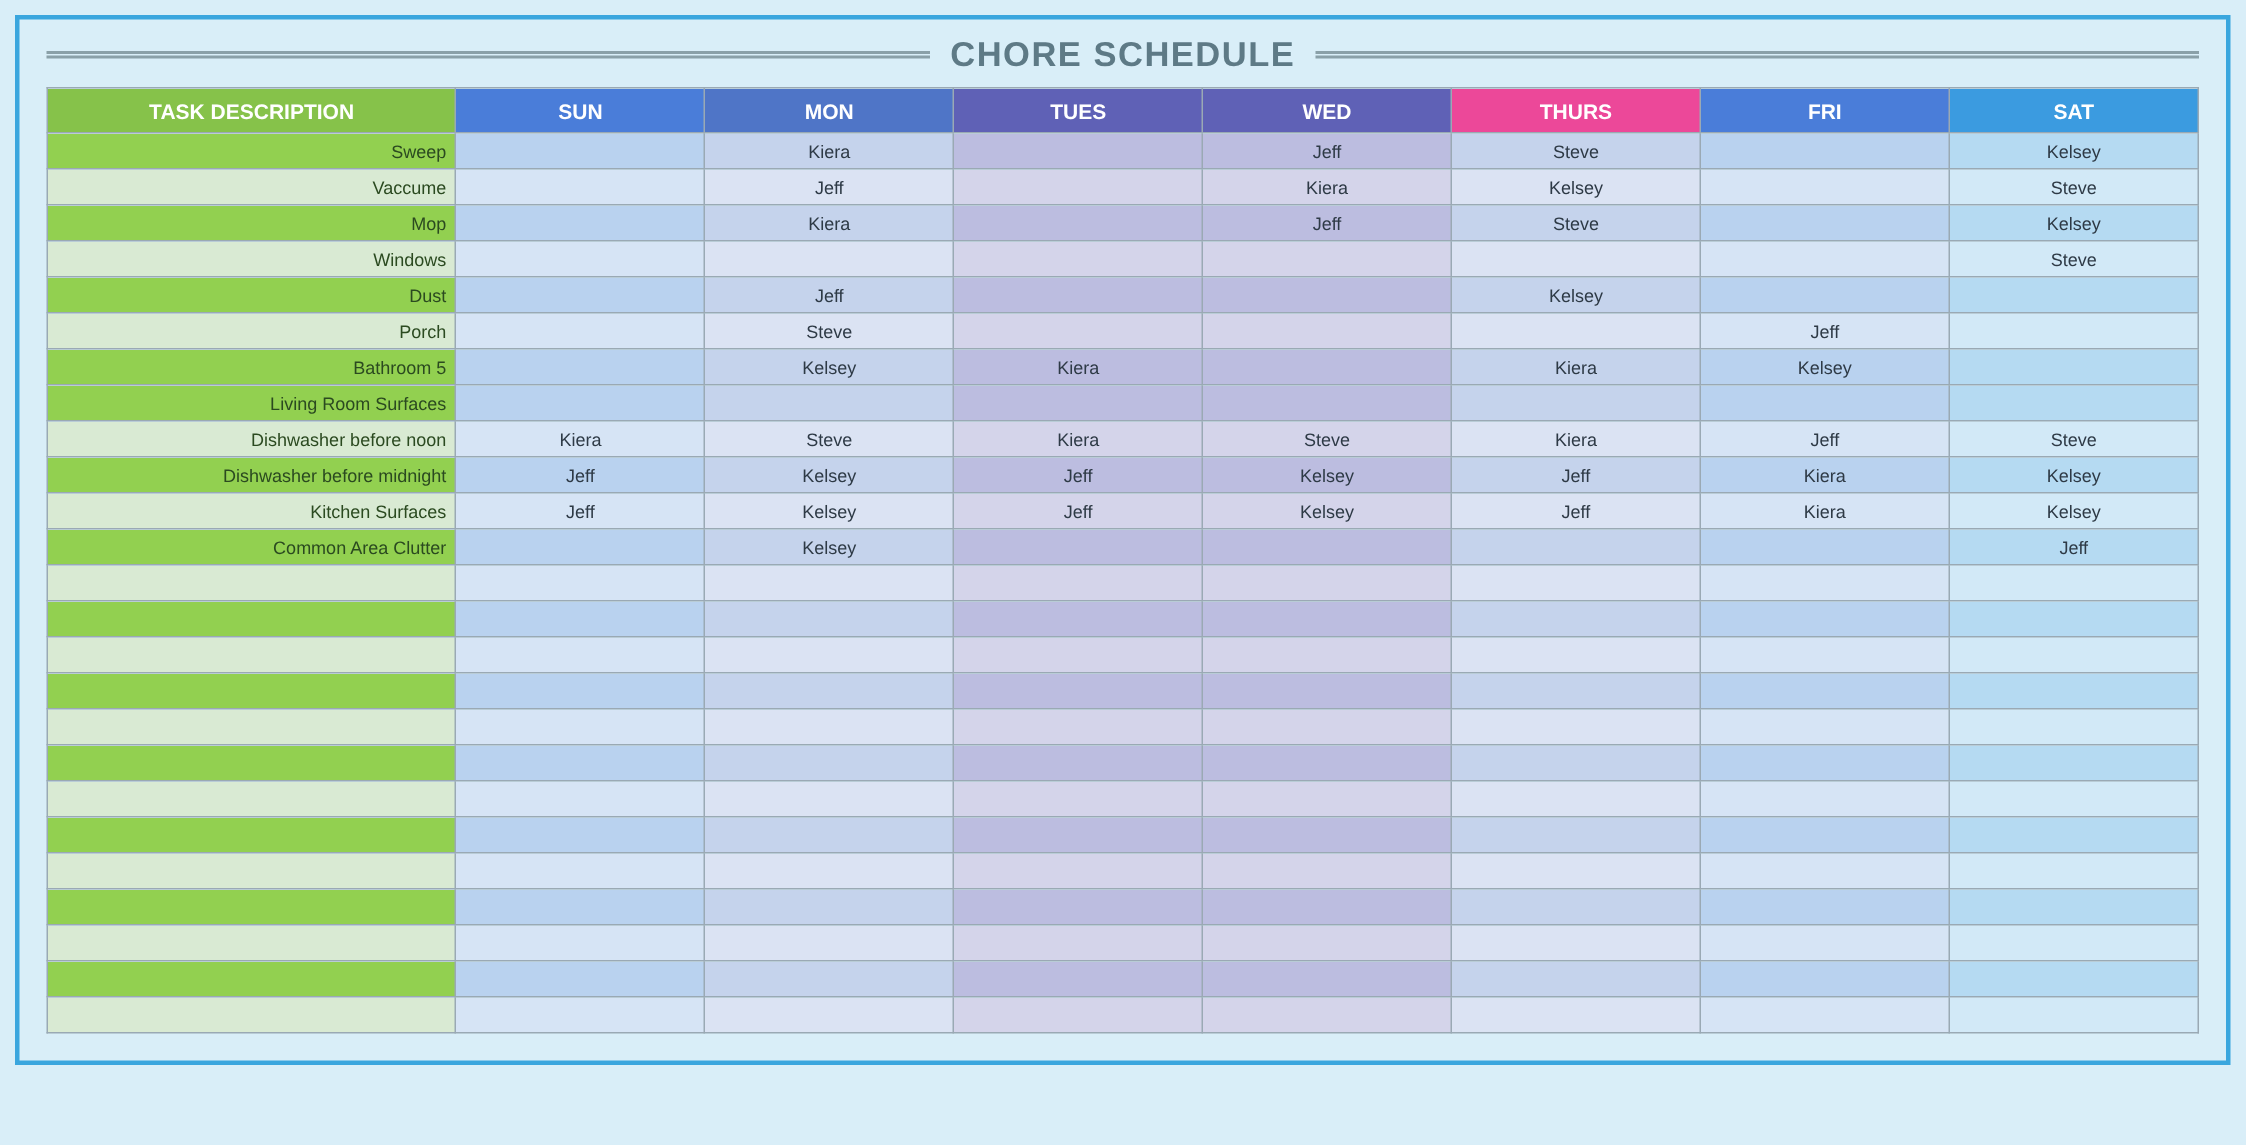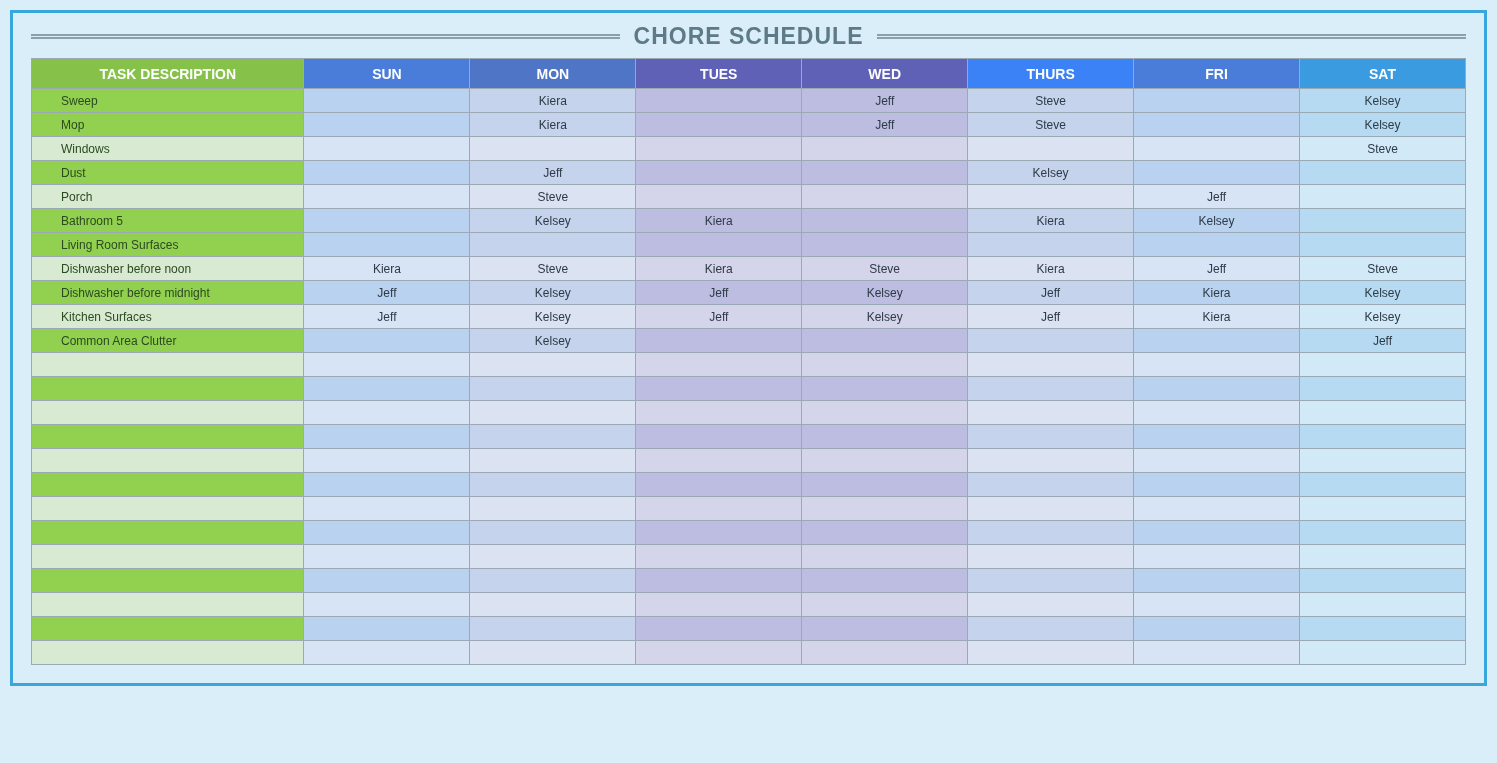--- a/index.html
+++ b/index.html
@@ -53,27 +53,27 @@
   }
   th.col-task { width: 19%; }
   th.col-day  { width: calc(81% / 7); }
 
   
   .h-task  { background: #86c24a; }
   .h-sun   { background: #4a7dd9; }
   .h-mon   { background: #4f75c7; }
   .h-tues  { background: #5f61b6; margin-left: 20px; }
   .h-wed   { background: #5f61b6; }
-  .h-thurs { background: #3b82f6; }
+  .h-thurs { background: #ec4899; }
   .h-fri   { background: #4a7dd9; }
   .h-sat   { background: #3b9be0; }
 
   
   td.task {
-    text-align: left;
+    text-align: right;
     color: #2b4a20;
     padding-left: 29px;
   }
   tr.odd  td.task { background: #92d050; }
   tr.even td.task { background: #d9ead3; }
 
   
   td.day { text-align: center; color: #2e3a46; }
 
   
@@ -125,20 +125,30 @@
         <tr class="odd">
           <td class="task">Sweep</td>
           <td class="day c0"></td>
           <td class="day c1">Kiera</td>
           <td class="day c2"></td>
           <td class="day c3">Jeff</td>
           <td class="day c4">Steve</td>
           <td class="day c5"></td>
           <td class="day c6">Kelsey</td>
         </tr>
+        <tr class="even">
+          <td class="task">Vaccume</td>
+          <td class="day c0"></td>
+          <td class="day c1">Jeff</td>
+          <td class="day c2"></td>
+          <td class="day c3">Kiera</td>
+          <td class="day c4">Kelsey</td>
+          <td class="day c5"></td>
+          <td class="day c6">Steve</td>
+        </tr>
         <tr class="odd">
           <td class="task">Mop</td>
           <td class="day c0"></td>
           <td class="day c1">Kiera</td>
           <td class="day c2"></td>
           <td class="day c3">Jeff</td>
           <td class="day c4">Steve</td>
           <td class="day c5"></td>
           <td class="day c6">Kelsey</td>
         </tr>

